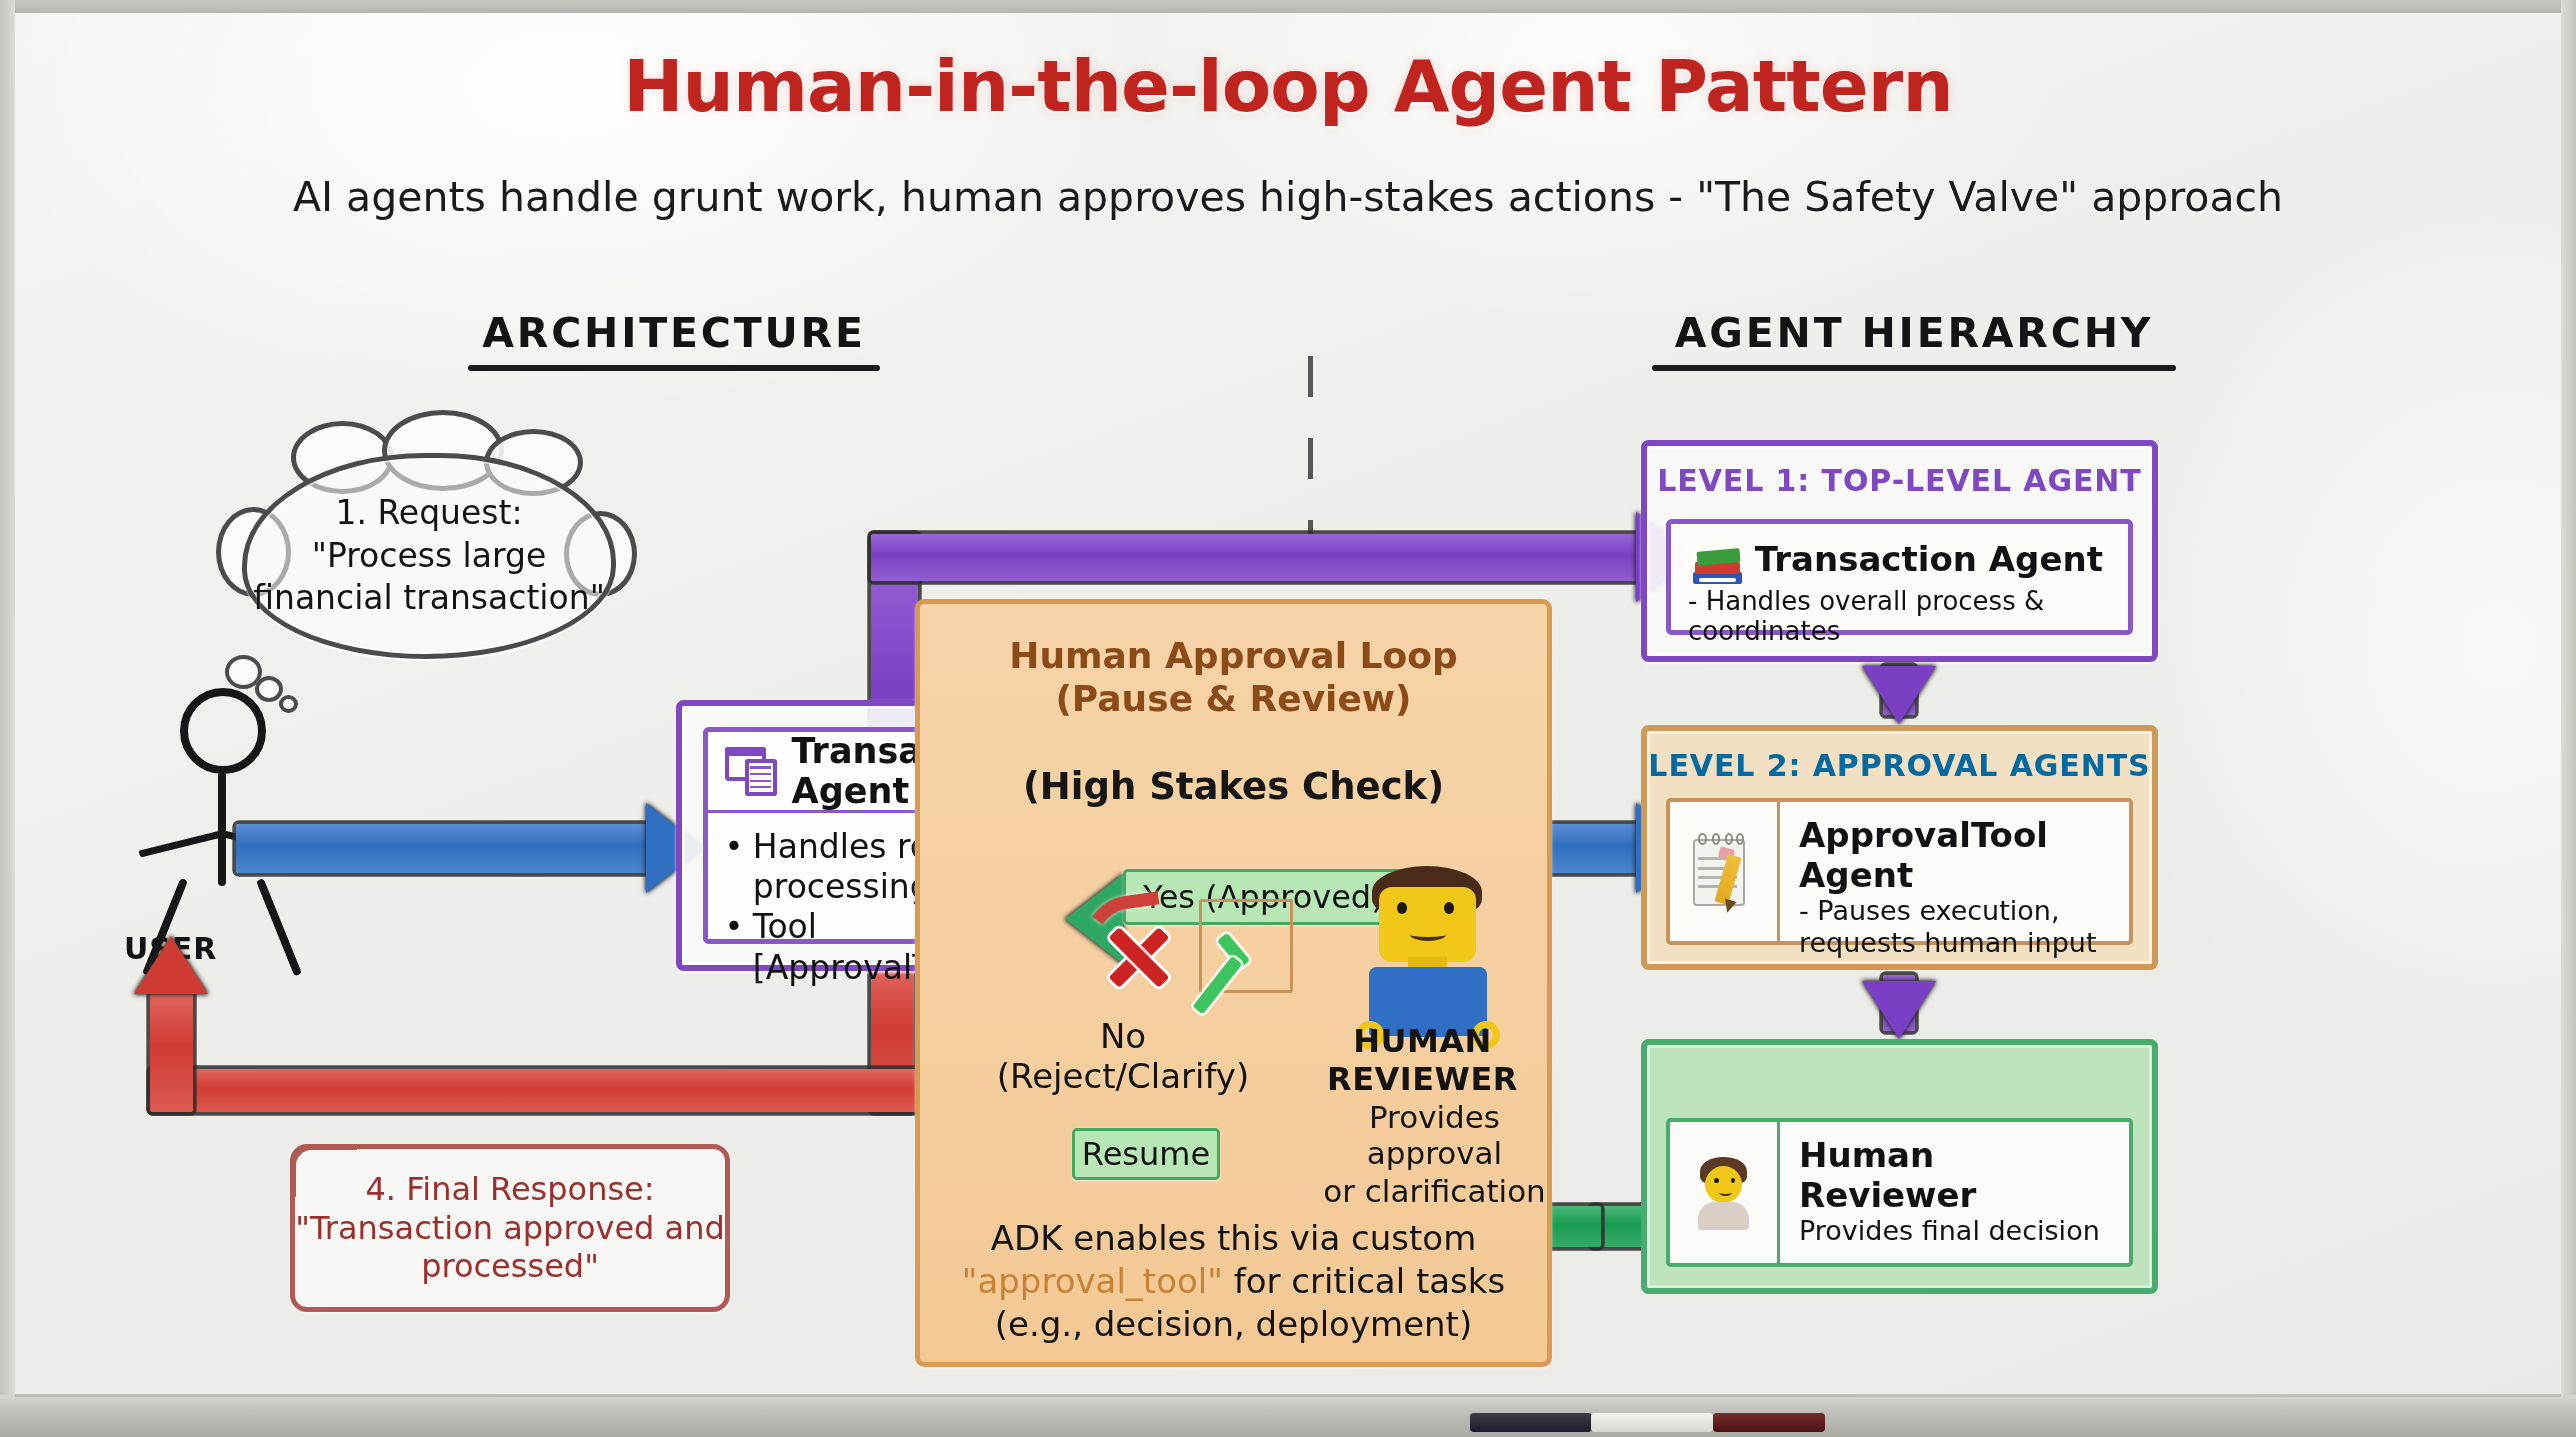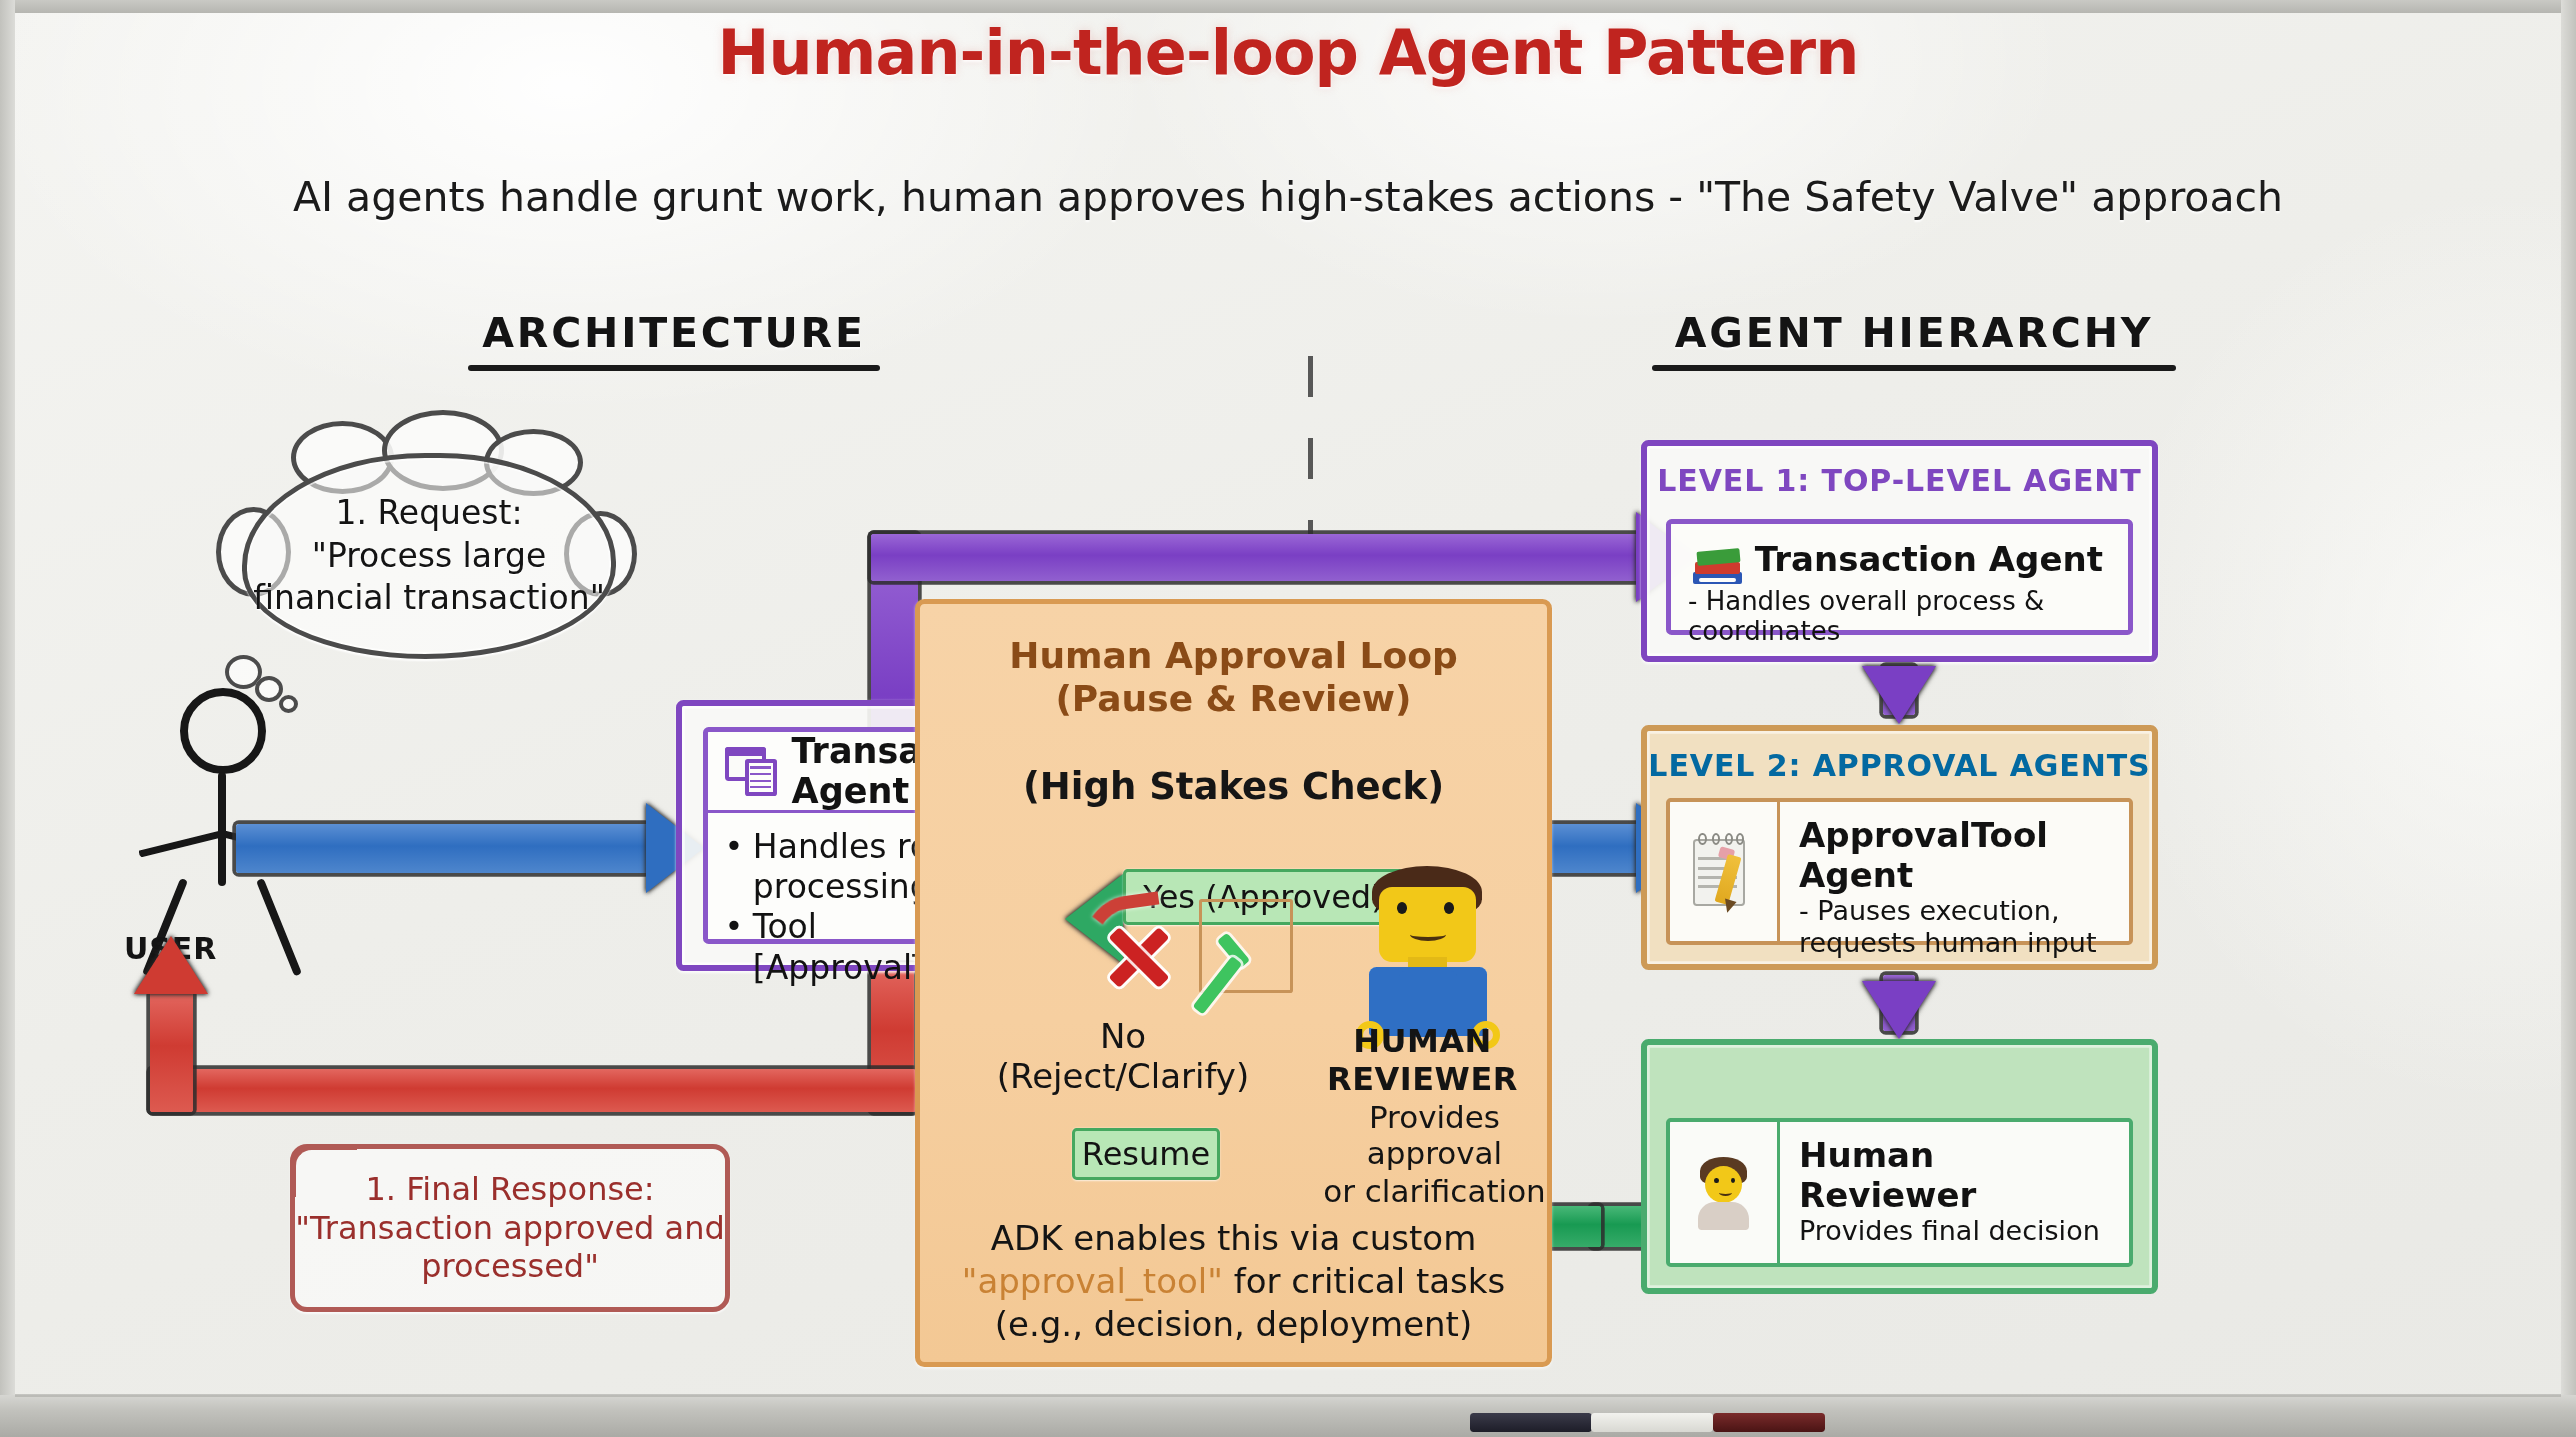--- a/index.html
+++ b/index.html
@@ -25,23 +25,23 @@
   .tray-line{position:absolute;left:15px;right:15px;bottom:41px;height:2.8px;background:rgba(170,170,165,.6);}
   .marker{position:absolute;bottom:5.6px;height:19px;border-radius:3.7px;}
   .marker.m1{left:1470px;width:122px;background:linear-gradient(180deg,#3b3b4a,#1d1d28);}
   .marker.m2{left:1591px;width:122px;background:linear-gradient(180deg,#f2f2ee,#d8d8d2);}
   .marker.m3{left:1713px;width:112px;background:linear-gradient(180deg,#7a2b2b,#4a1414);}
 
   .ink { filter: drop-shadow(0 0.9px 0 rgba(255,255,255,.85)); }
 
   
   .title{
-    position:absolute; left:0; right:0; top:16px; text-align:center;
+    position:absolute; left:0; right:0; top:44px; text-align:center;
     font-family:"DejaVu Sans", sans-serif;
-    font-size:62px; font-weight:bold; color:#c0241f; letter-spacing:-0.9px;
+    font-size:72px; font-weight:bold; color:#c0241f; letter-spacing:-0.9px;
     text-shadow:0 1.9px 2.8px rgba(255,255,255,.9), 0 0 9.4px rgba(220,120,110,.25);
   }
   .subtitle{
     position:absolute; left:0; right:0; top:173px; text-align:center;
     font-size:41px; color:#1b1b1b; font-weight:500;
     text-shadow:0 1.9px 1.9px rgba(255,255,255,.9);
   }
   .section-head{
     position:absolute; font-size:41px; font-weight:bold; color:#141414;
     letter-spacing:2.8px; text-shadow:0 1.9px 1.9px rgba(255,255,255,.9);
@@ -424,21 +424,21 @@
     <div>ADK enables this via custom</div>
     <div>
       <span class="orange">"approval_tool"</span><span> for critical tasks</span>
     </div>
     <div>(e.g., decision, deployment)</div>
   </div>
 
   <div id="final-callout">
     <div class="tail"></div>
     <div class="ft">
-      <span>1. Final Response:</span>
+      <span>4. Final Response:</span>
       <span>"Transaction approved and</span>
       <span>processed"</span>
     </div>
   </div>
 
   <div class="card outer-purple" id="lvl1">
     <div class="lvl-title">LEVEL 1: TOP-LEVEL AGENT</div>
     <div class="inner">
       <div class="row">
         <div class="ic-books">

